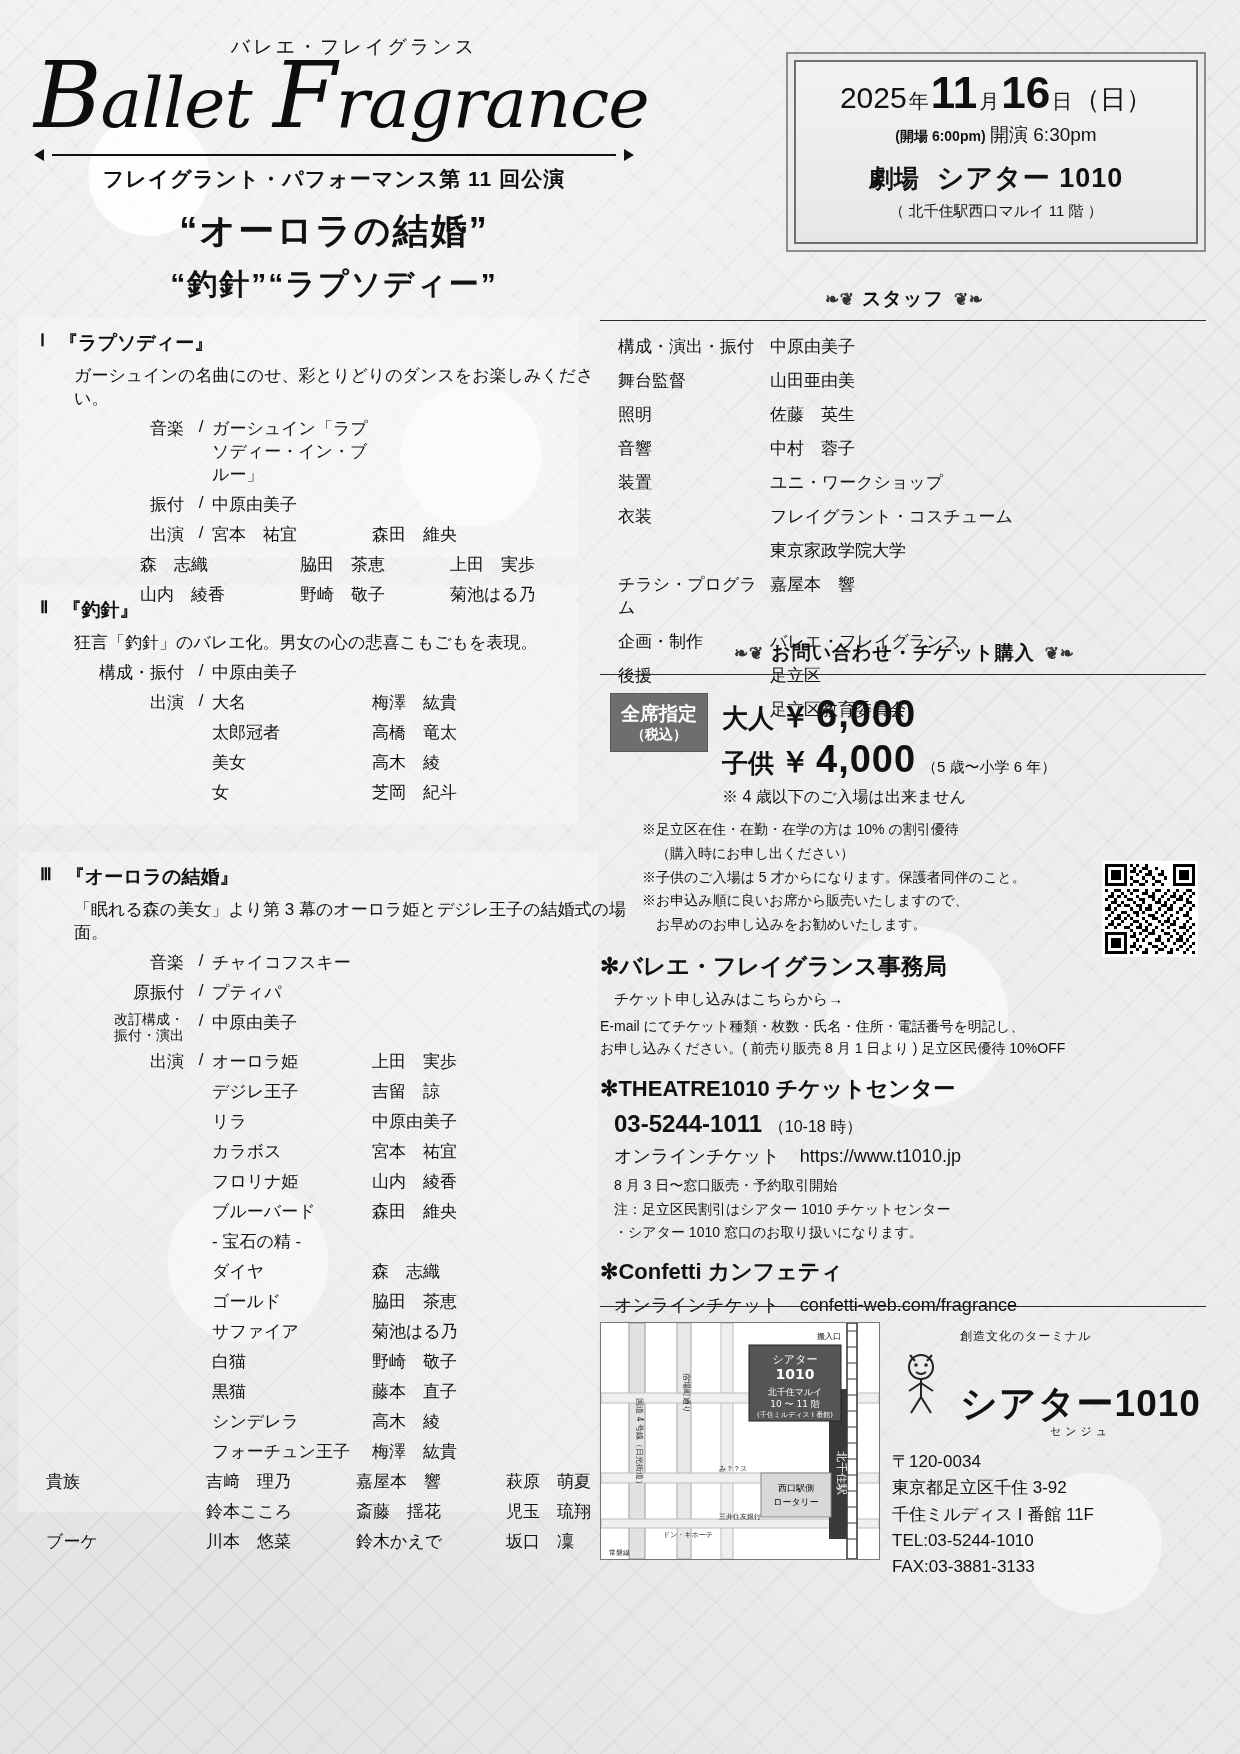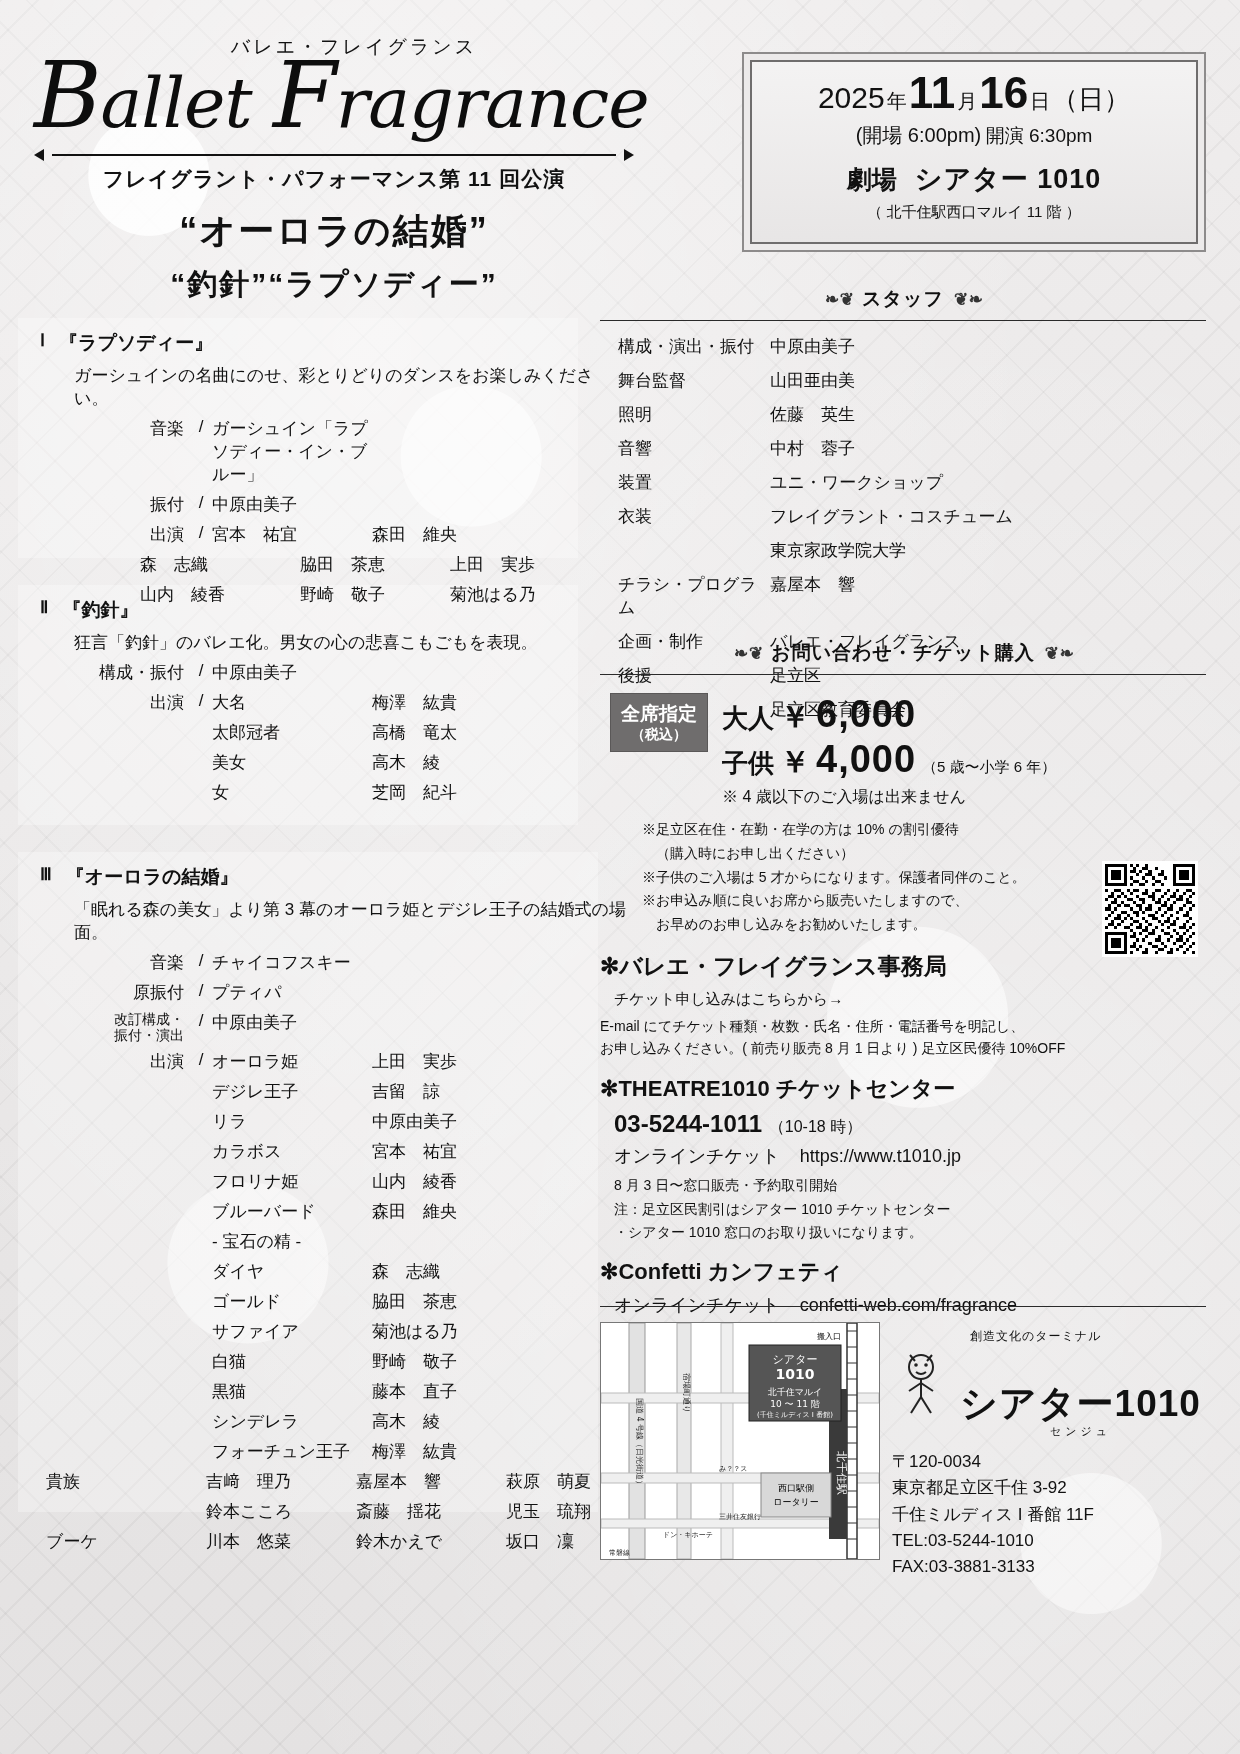--- a/index.html
+++ b/index.html
@@ -52,35 +52,35 @@
   .rule-dot.l { border-right:10px solid #111; }
   .rule-dot.r { border-left:10px solid #111; }
   .subtitle-line {
     font-size:21px; letter-spacing:1px; margin-top:4px; margin-bottom:6px; font-weight:bold;
   }
   .title-main { font-size:36px; font-weight:bold; letter-spacing:2px; margin-top:14px; }
   .title-sub  { font-size:30px; font-weight:bold; letter-spacing:2px; margin-top:8px; }
 
   
   .datebox {
-    position:absolute; right:34px; top:52px; width:464px; height:200px;
+    position:absolute; right:34px; top:52px; width:420px; height:200px;
     background:linear-gradient(180deg,#f4f3f3,#e7e5e5);
     border:2px solid #8d8b8b;
     box-shadow: inset 0 0 0 6px #eceaea, inset 0 0 0 8px #6f6d6d;
     padding:14px 16px 10px;
     text-align:center;
   }
   .date-line1 { display:flex; align-items:baseline; justify-content:center; gap:2px; }
   .date-line1 .num-y { font-size:30px; }
   .date-line1 .u { font-size:20px; }
   .date-line1 .num-m { font-size:44px; font-weight:bold; }
   .date-line1 .num-d { font-size:44px; font-weight:bold; }
   .date-line1 .dow { font-size:26px; }
   .date-line2 { font-size:16px; margin-top:4px; }
-  .date-line2 .open { font-size:20px; }
+  .date-line2 .open { font-size:14px;font-weight:bold; }
   .date-line2 .start { font-size:19px; }
   .venue-row { display:flex; align-items:baseline; justify-content:center; gap:18px; margin-top:12px; }
   .venue-label { font-size:25px; font-weight:bold;text-align:center; }
   .venue-name { font-size:27px; font-weight:bold; letter-spacing:1px; }
   .venue-note { font-size:15px; margin-top:6px; }
 
   
   .panel { position:absolute; background:rgba(255,255,255,.30); }
   #panel1 { left:18px; top:318px; width:560px; height:240px; }
   #panel2 { left:18px; top:585px; width:560px; height:240px; }
@@ -147,21 +147,21 @@
 
   
   #mapbox {
     position:absolute; left:600px; top:1322px; width:280px; height:238px;
     background:#fff; border:1px solid #777;
   }
   #mapbox svg { display:block; }
   #theatre-footer { position:absolute; left:892px; top:1330px; width:320px; }
   .t1010-logo { display:flex; align-items:center; gap:10px; }
   .t1010-text { line-height:1.1; }
-  .t1010-tag { font-size:12px; letter-spacing:1px;margin-left:10px; }
+  .t1010-tag { font-size:12px; letter-spacing:1px; }
   .t1010-name { font-size:37px; font-weight:bold; letter-spacing:1px;margin-top:41px; }
   .t1010-sub { font-size:11px; letter-spacing:4px; text-align:center; }
   .addr { font-size:17px; line-height:1.55; margin-top:12px; }
   .foot-rule { position:absolute; left:600px; top:1306px; width:606px; height:1px; background:#2a2a2a; }
 
   .mascot { width:58px; height:64px; }
 </style>
 </head>
 <body>
 

